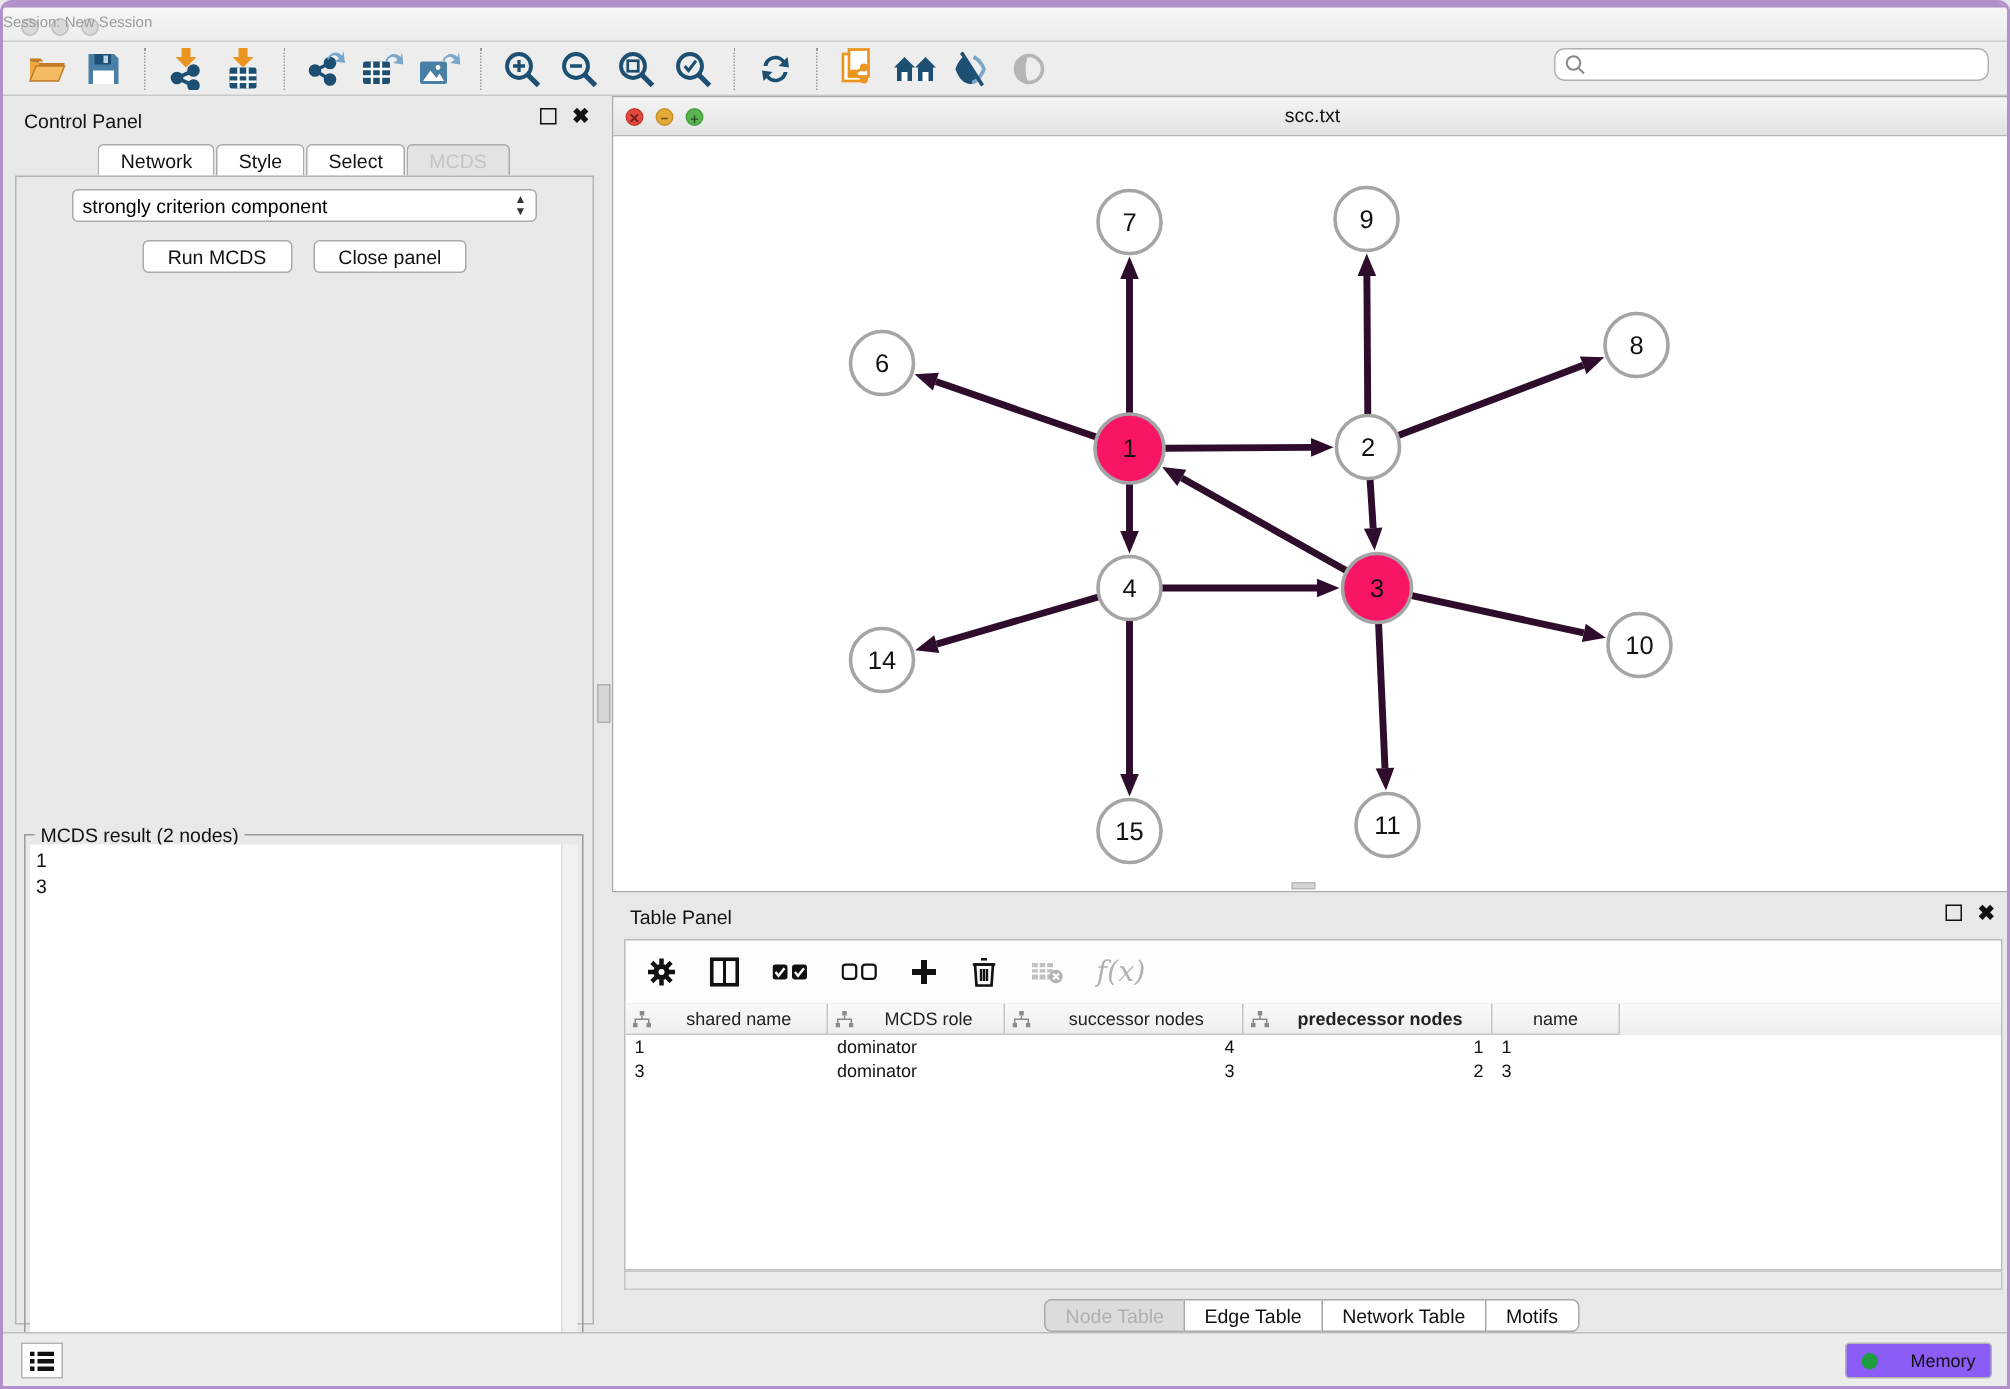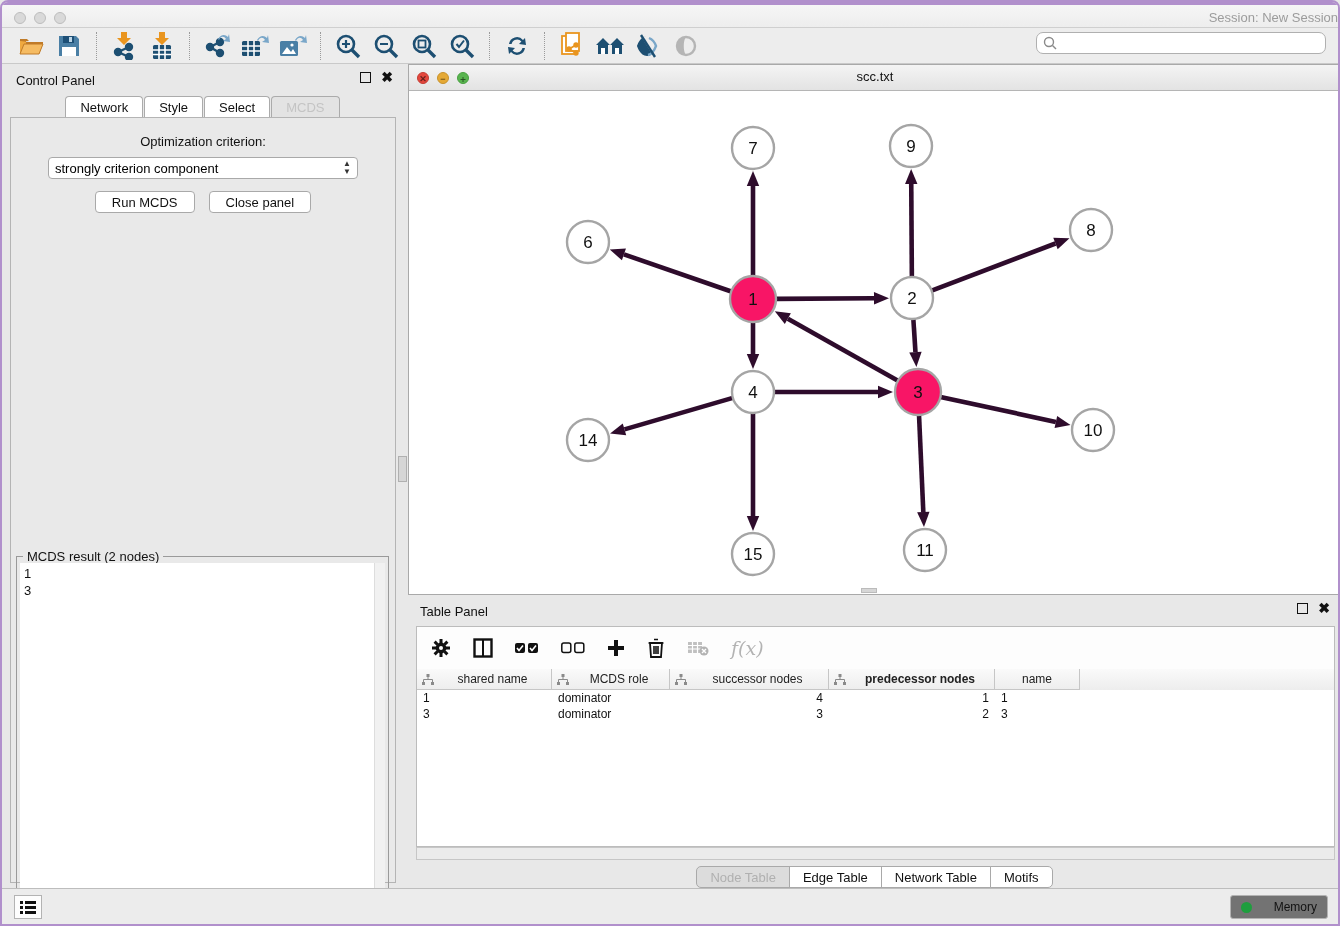--- a/index.html
+++ b/index.html
@@ -15,22 +15,22 @@
   
   .titlebar {
     position:absolute; left:0; top:0; width:100%; height:26px;
     background:linear-gradient(#f6f6f6,#ededed);
     border-top:3px solid #b190cc;
     border-bottom:1px solid #cfcfcf;
   }
   .traffic { position:absolute; top:7px; width:12px; height:12px; border-radius:50%;
     border:1px solid #bdbdbd; background:#d9d9d9; }
   .t1{left:12px}.t2{left:32px}.t3{left:52px}
-  .win-title { position:absolute; top:5px; left:0; right:0; text-align:right;
-    font-size:13px; color:#9c9c9c; }
+  .win-title { position:absolute; top:5px; left:0; right:0; text-align:left;
+    font-size:10px; color:#9c9c9c; }
   
   .toolbar {
     position:absolute; left:0; top:26px; width:100%; height:36px;
     background:#ededed; border-bottom:1px solid #c9c9c9;
     display:flex; align-items:center; padding-left:10px;
   }
   .tb-icon { width:30px; height:28px; display:flex; align-items:center; justify-content:center; margin:0 4px; }
   .tb-sep { width:1px; height:28px; border-left:1px dotted #9a9a9a; margin:0 8px; }
   .searchbox {
     position:absolute; right:12px; top:4px; width:290px; height:22px;
@@ -132,21 +132,21 @@
   }
   .btab:first-child { border-radius:5px 0 0 5px; }
   .btab:last-child { border-radius:0 5px 5px 0; }
   .btab.active { background:#dcdcdc; color:#b0b0b0; }
   
   .statusbar { position:absolute; left:0; bottom:0; width:100%; height:36px;
     background:#ececec; border-top:1px solid #bdbdbd; }
   .list-btn { position:absolute; left:12px; top:6px; width:28px; height:24px;
     background:#fdfdfd; border:1px solid #b3b3b3; display:flex; align-items:center; justify-content:center; }
   .mem-btn { position:absolute; right:10px; top:6px; height:24px; padding:0 10px;
-    background:#737373; border:1px solid #b3b3b3; border-radius:3px;
+    background:#8b5cf6; border:1px solid #b3b3b3; border-radius:3px;
     display:flex; align-items:center; gap:22px; font-size:12px; color:#111;justify-content:space-between; }
   .mem-dot { width:11px; height:11px; border-radius:50%; background:#1e9e3e; }
 </style>
 </head>
 <body>
 
 <div class="titlebar">
   <span class="traffic t1"></span>
   <span class="traffic t2"></span>
   <span class="traffic t3"></span>
@@ -308,21 +308,20 @@
       <span class="close-ic">✖</span>
     </span>
   </div>
   <div class="tabs-row">
       <div class="tab">Network</div>
       <div class="tab">Style</div>
       <div class="tab">Select</div>
       <div class="tab active">MCDS</div>
     </div>
   <div class="cp-body">
-    <div class="opt-label">Optimization criterion:</div>
     <div class="selectbox">
       <span>strongly criterion component</span>
       <span class="chev">▲<br>▼</span>
     </div>
     <div class="btn-row">
       <button class="btn">Run MCDS</button>
       <button class="btn">Close panel</button>
     </div>
     <div class="result-box">
       <span class="result-legend">MCDS result (2 nodes)</span>

